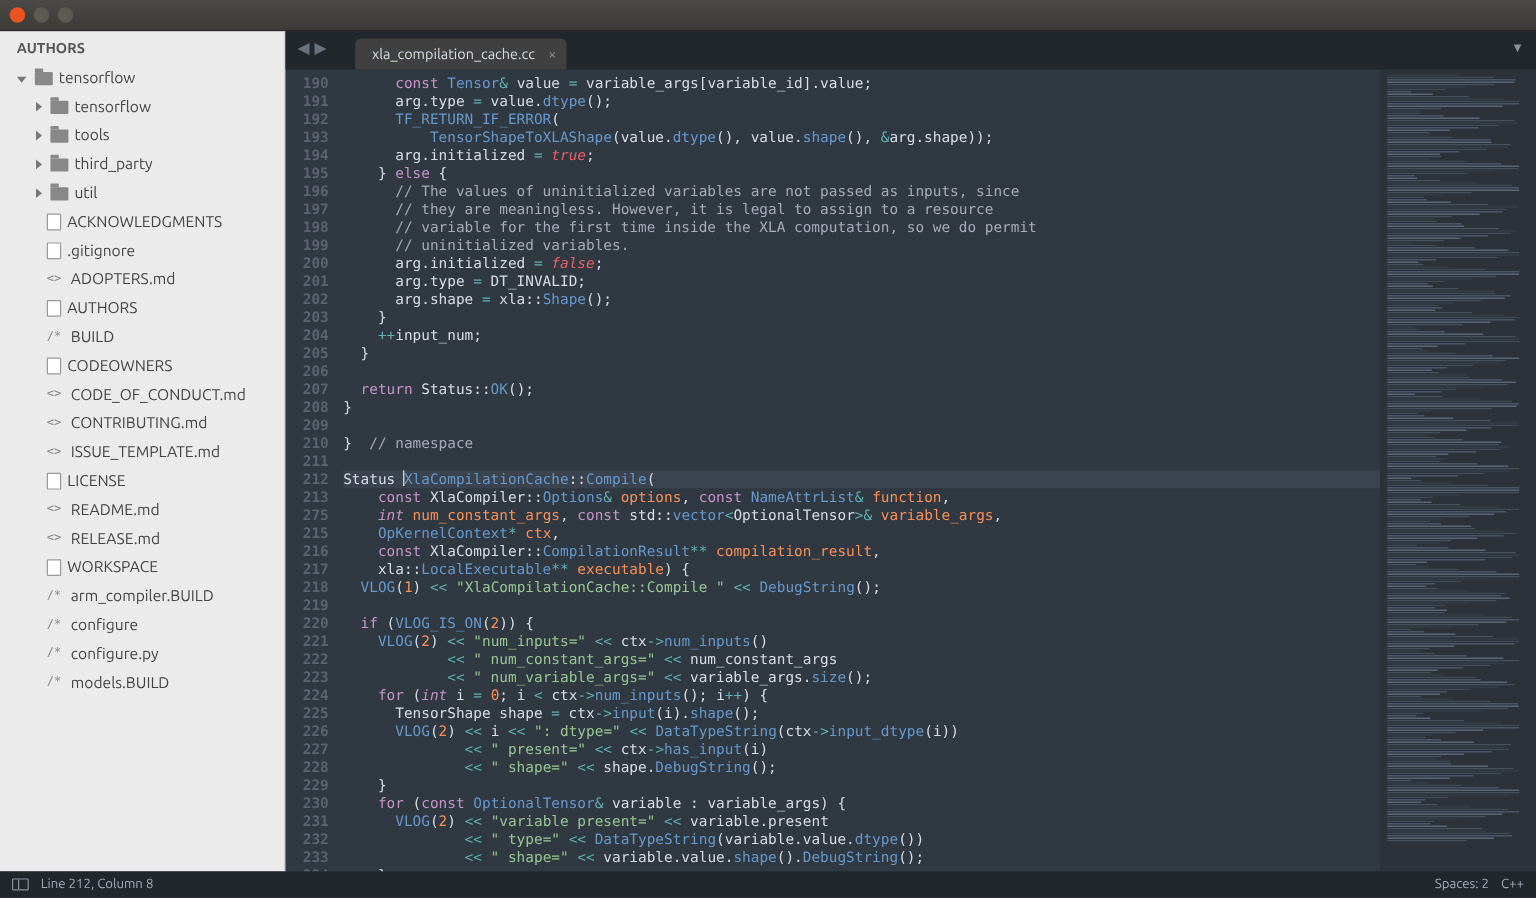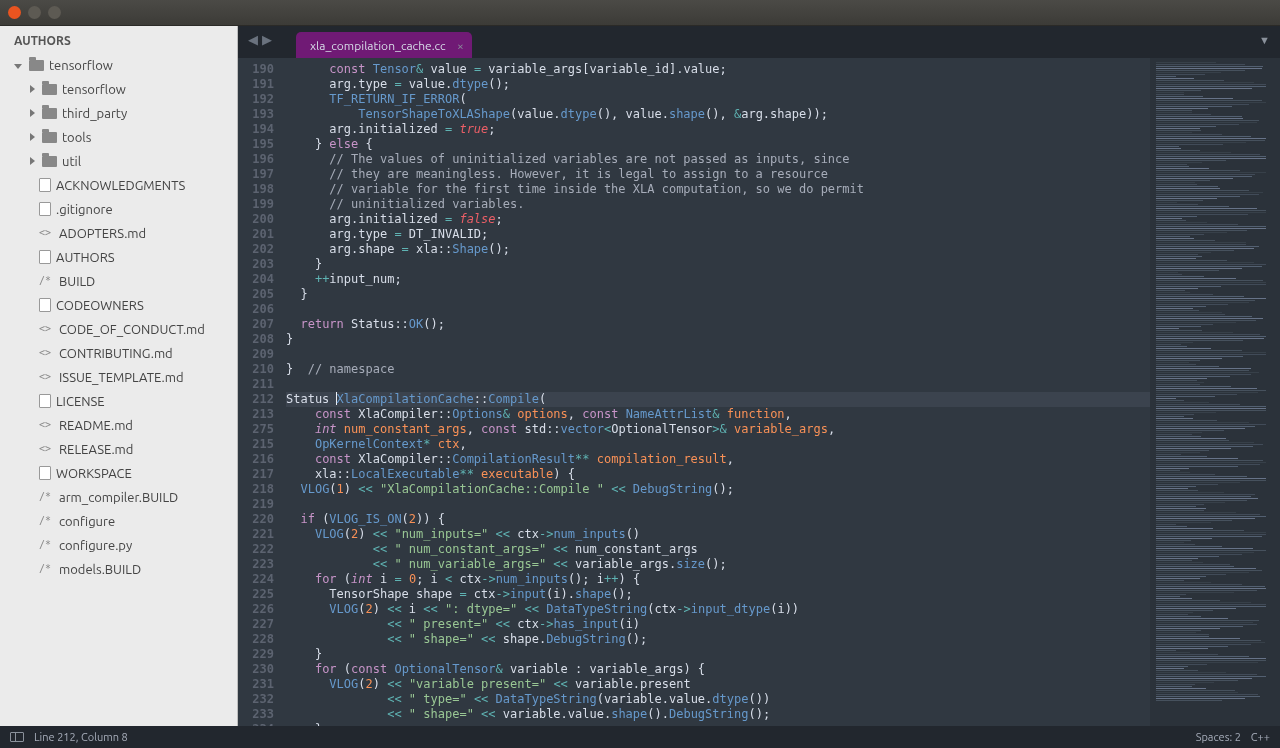--- a/index.html
+++ b/index.html
@@ -114,21 +114,21 @@
 
 .tabbar {
   height: 32px;
   background: #22272e;
   display: flex;
   align-items: flex-end;
   padding-left: 58px;
   position: relative;
 }
 .tab {
-  background: #701a75;
+  background: #404040;
   color: #d8dee9;
   padding: 6px 26px 6px 14px;
   font-size: 12px;
   border-radius: 5px 5px 0 0;
   position: relative;
   display: flex;
   align-items: center;
   height: 26px;
 }
 .tab .close-x {
@@ -257,26 +257,26 @@
       </div>
       <div id="subfolders">
           <div class="tree-item depth1">
             <span class="arrow"></span>
             <span class="folder-icon"></span>
             <span>tensorflow</span>
           </div>
           <div class="tree-item depth1">
             <span class="arrow"></span>
             <span class="folder-icon"></span>
-            <span>third_party</span>
+            <span>tools</span>
           </div>
           <div class="tree-item depth1">
             <span class="arrow"></span>
             <span class="folder-icon"></span>
-            <span>tools</span>
+            <span>third_party</span>
           </div>
           <div class="tree-item depth1">
             <span class="arrow"></span>
             <span class="folder-icon"></span>
             <span>util</span>
           </div>
         </div>
       <div id="subfiles">
           <div class="tree-item depth1">
             <span class="file-icon"></span>

